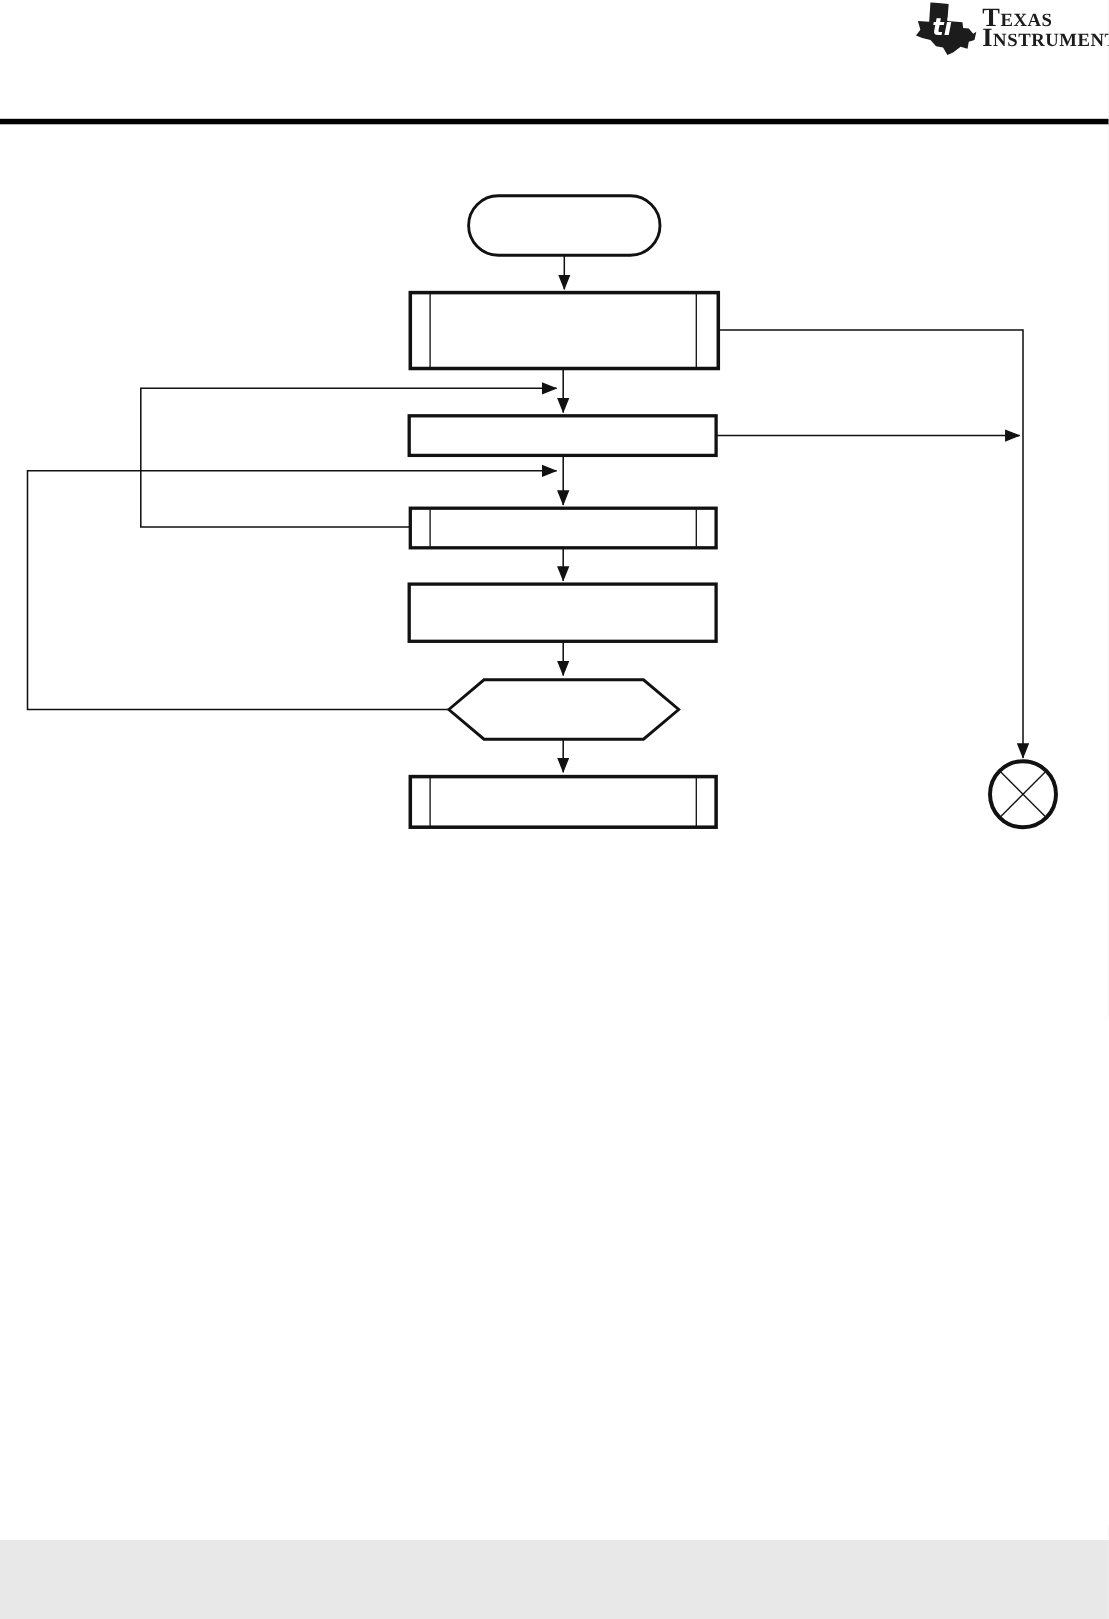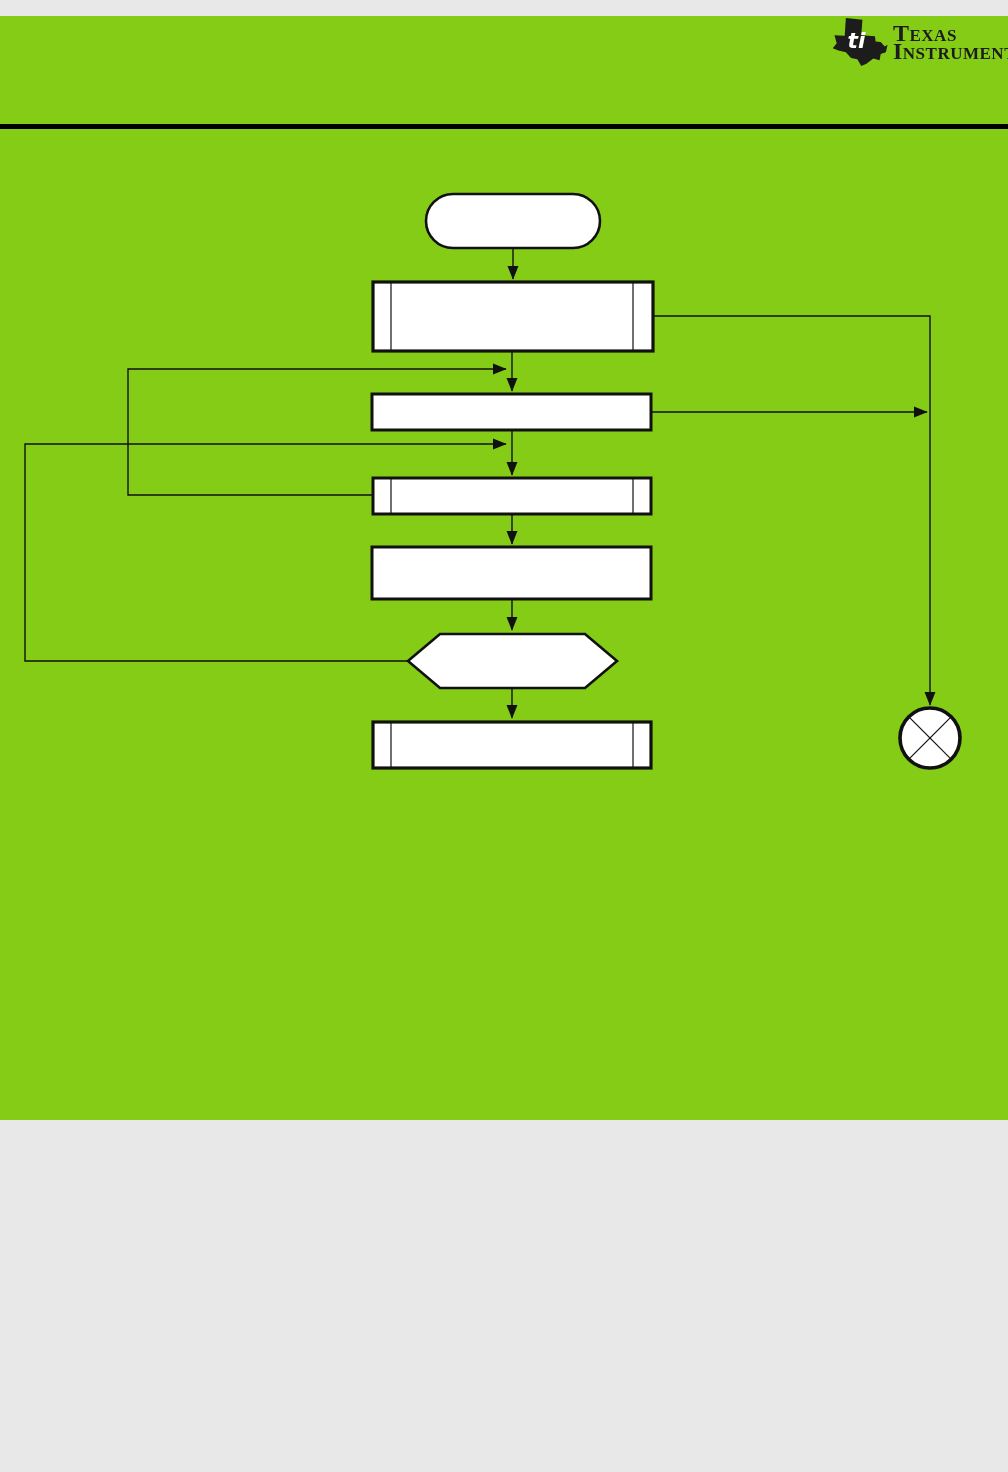--- a/index.html
+++ b/index.html
@@ -1,20 +1,20 @@
 <!DOCTYPE html>
 <html><head>
 <meta charset="utf-8">
 <style>
   html,body{margin:0;padding:0;background:#e8e8e8;}
   .page{
     position:relative;
-    width:1008px;height:1104px;
-    margin:16px auto;
-    background:#84cc16;
+    width:1008px;height:1400px;
+    margin:0 auto;
+    background:#ffffff;
     font-family:"Liberation Serif", serif;
     overflow:hidden;
   }
   
   .ti-logo{
     position:absolute;top:2px;left:830px;
     display:flex;align-items:flex-start;
   }
   .ti-logo-icon{display:block;}
   .ti-logo-text{

